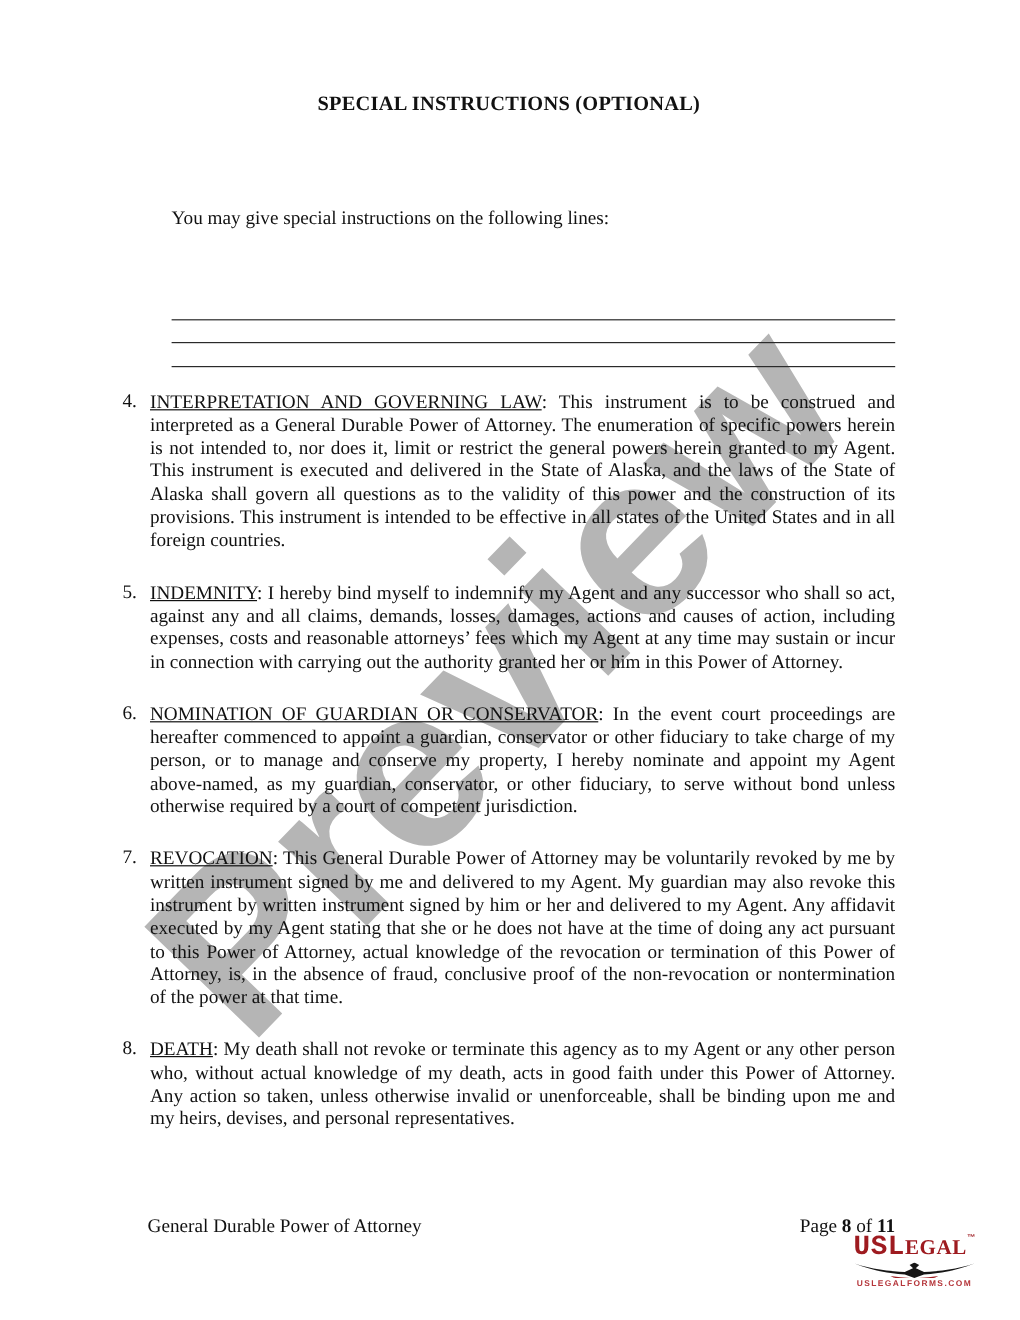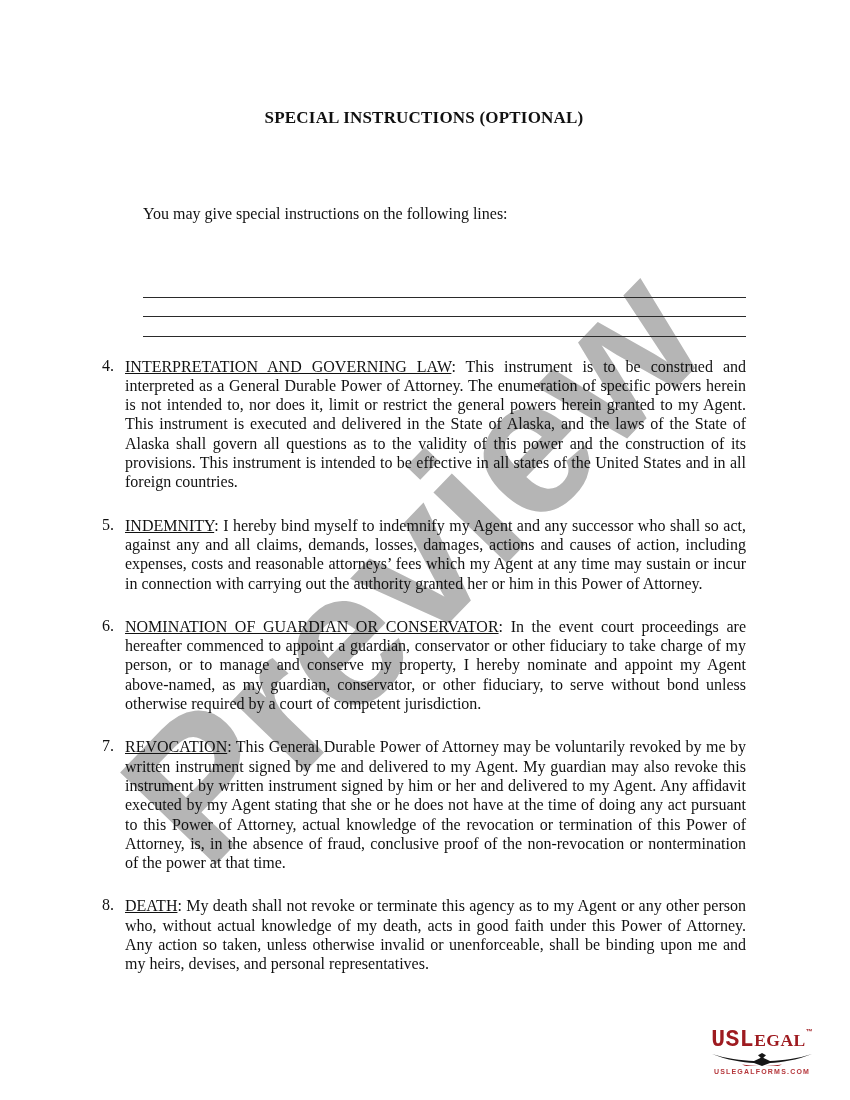--- a/index.html
+++ b/index.html
@@ -26,21 +26,21 @@
     white-space: nowrap;
     z-index: 0;
     user-select: none;
   }
   .content {
     position: relative;
     z-index: 1;
     padding: 0 104px 0 102px;
   }
   .title {
-    margin-top: 109px;
+    margin-top: 78px;
     text-align: center;
     font-size: 17px;
     font-weight: bold;
     line-height: 1;
     letter-spacing: 0.2px;
   }
   .intro {
     margin-top: 78px;
     margin-left: 41px;
     line-height: 19px;
@@ -151,20 +151,24 @@
       </div>
 
       <div class="item">
         <span class="num">8.</span>
         <p class="itembody"><span class="hd">DEATH</span><span>:  My death shall not revoke or terminate this agency as to my Agent or any other person who, without actual knowledge of my death, acts in good faith under this Power of Attorney.  Any action so taken, unless otherwise invalid or unenforceable, shall be binding upon me and my heirs, devises, and personal representatives.</span></p>
       </div>
 
     </div>
   </div>
 
+  <div class="footer-row">
+    <span>General Durable Power of Attorney</span>
+    <span><span>Page</span> <b>8</b> <span>of</span> <b>11</b></span>
+  </div>
 
   <div class="logo">
     <div class="logo-text"><span class="big">USL</span><span class="small">EGAL</span><span class="tm">™</span></div>
     <svg class="logo-eagle" viewBox="0 0 100 13" xmlns="http://www.w3.org/2000/svg">
       <path d="M0 1 C15 7 31 9.6 42 10 L50 13 L58 10 C69 9.6 85 7 100 1 C86 5.6 71 7.6 58 7.9 L50 4.2 L42 7.9 C29 7.6 14 5.6 0 1 Z" fill="#161616"></path>
       <path d="M46 2.2 L50 0 L54 2.2 L50 6 Z" fill="#161616"></path>
       <path d="M30 11.4 C43 13.6 57 13.6 70 11.4 L67 12.8 C56 14.6 44 14.6 33 12.8 Z" fill="#9e1b20"></path>
     </svg>
     <div class="logo-url">USLEGALFORMS.COM</div>
   </div>

